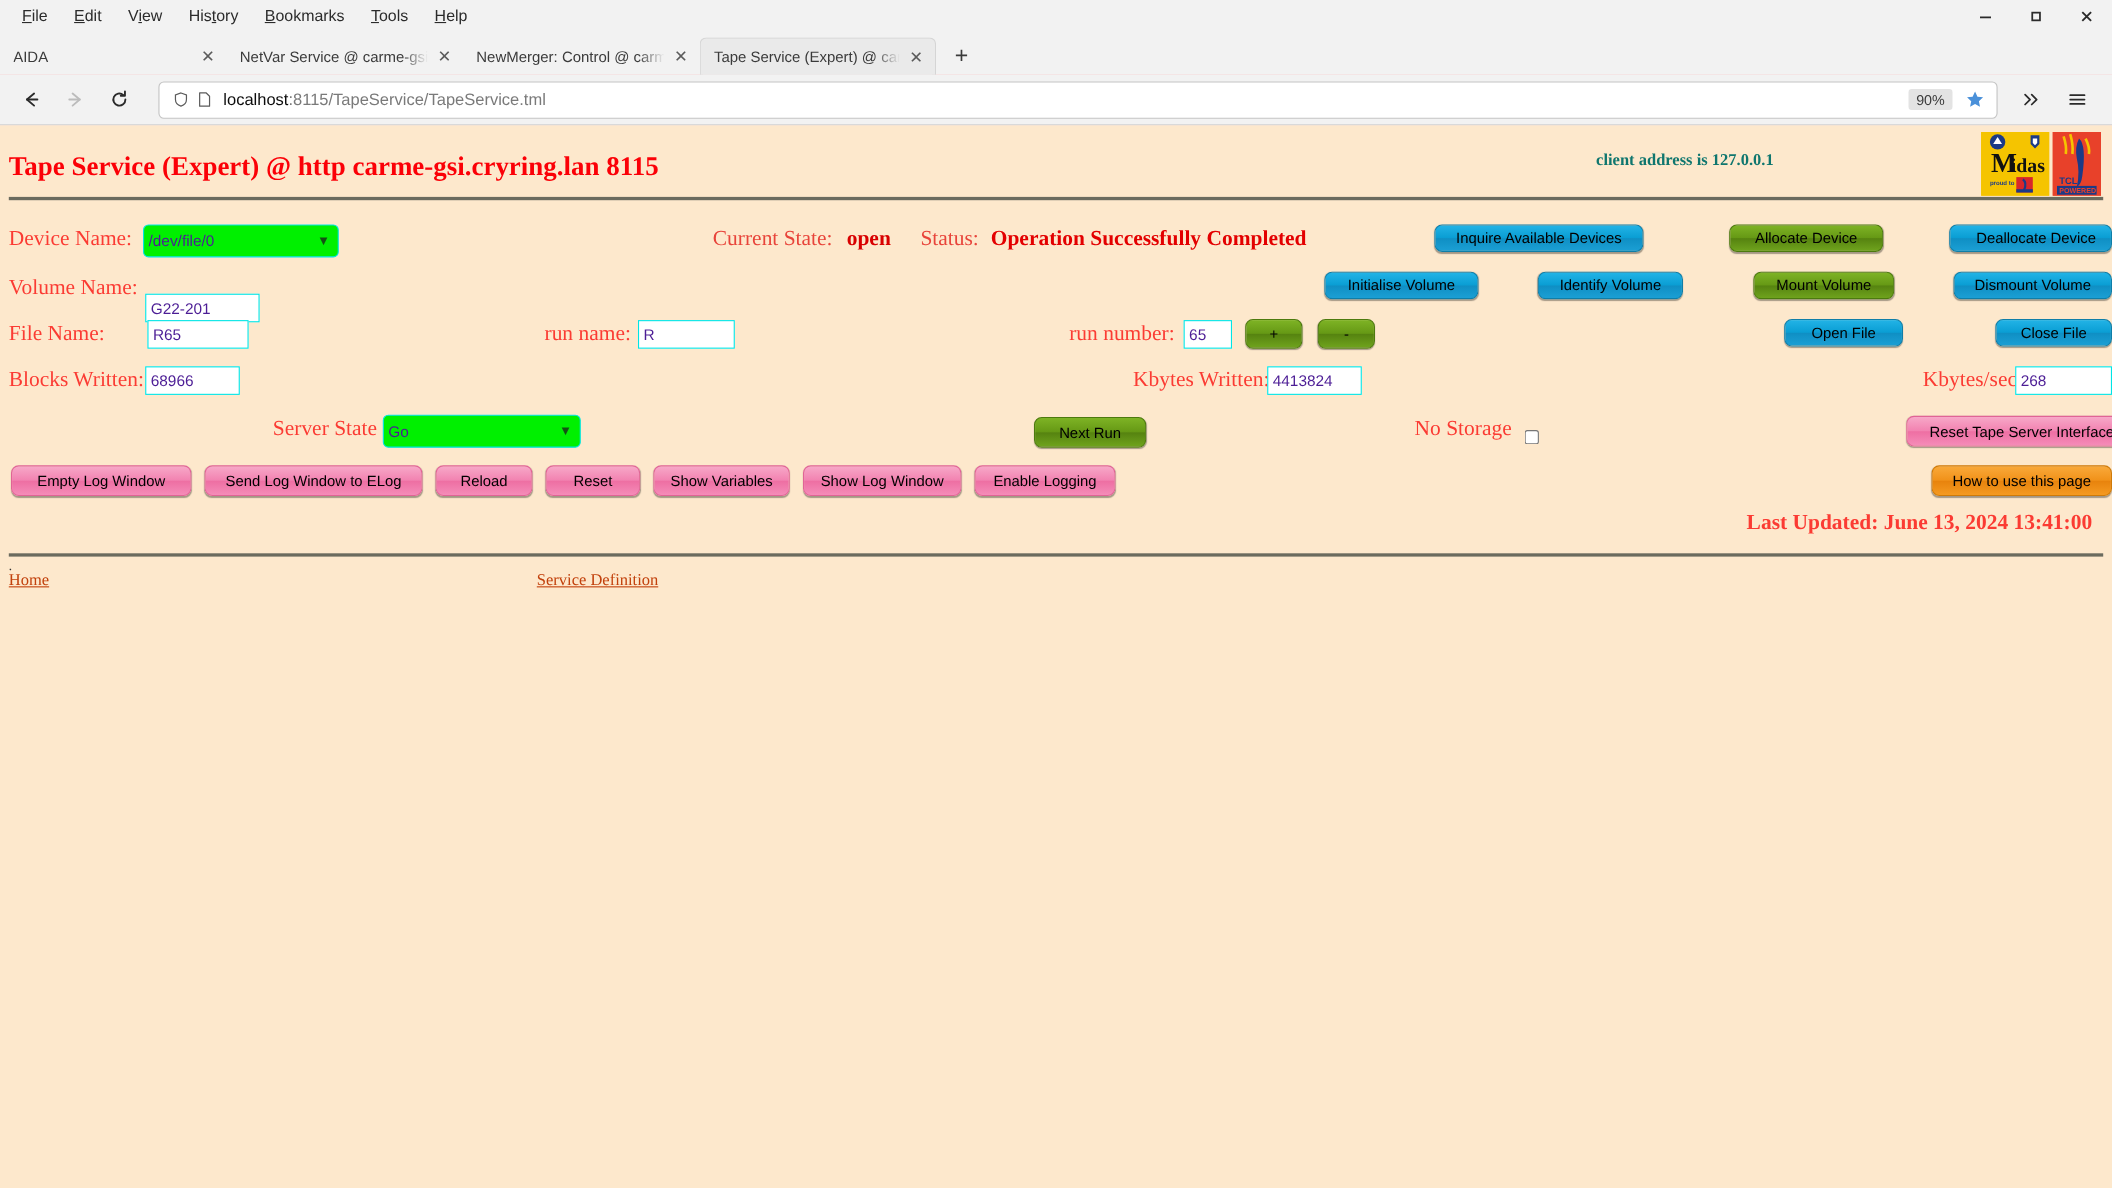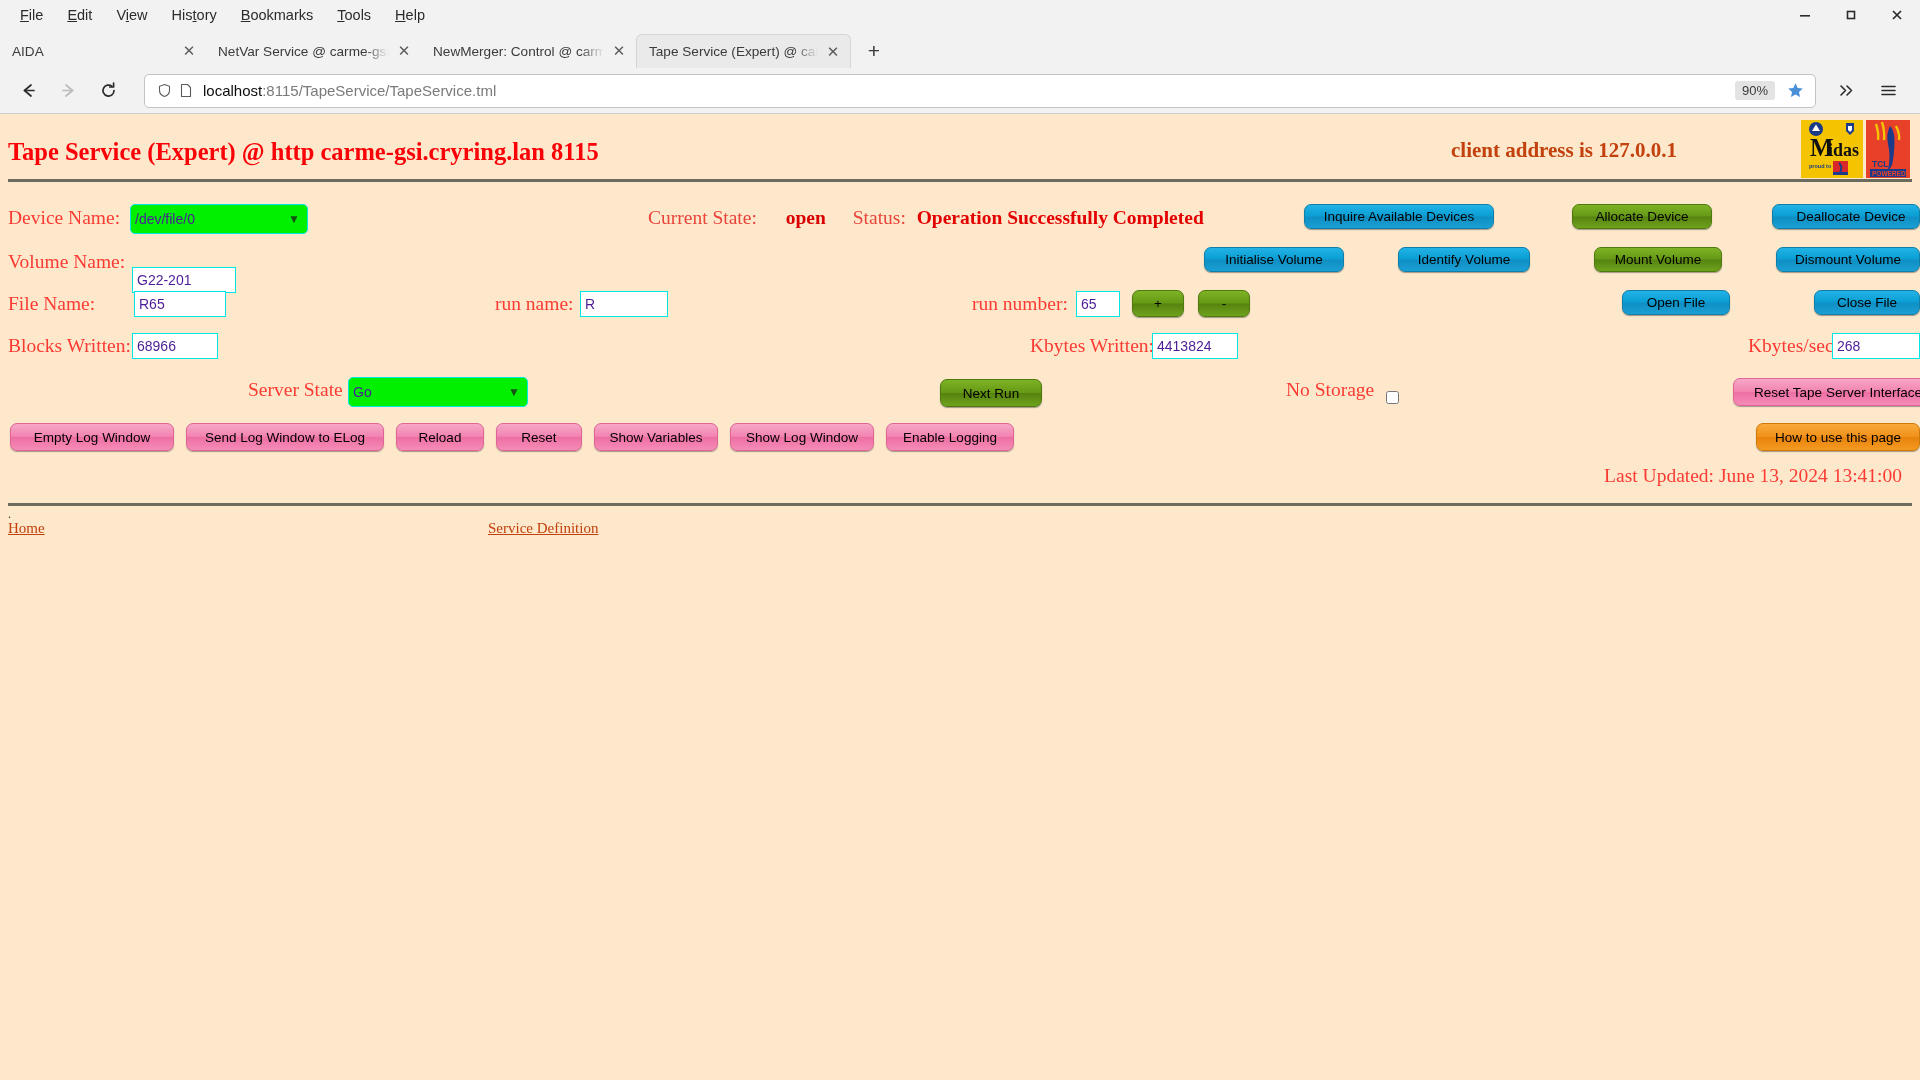--- a/index.html
+++ b/index.html
@@ -90,21 +90,21 @@
     padding:0 8px;
   }
 
   .pg-head { display:flex; align-items:center; padding-top:14px; position:relative; height:62px; }
   .pg-title {
     font-family:"Liberation Serif", serif; font-weight:bold; font-size:24.5px;
     color:#fb0007; white-space:nowrap;
   }
   .pg-client {
     position:absolute; left:1443px; top:24px;
-    font-family:"Liberation Serif", serif; font-weight:bold; font-size:21px; color:#c2410c;
+    font-family:"Liberation Serif", serif; font-weight:bold; font-size:15px; color:#0f766e;
     white-space:nowrap;
   }
   .logos { position:absolute; right:2px; top:6px; display:flex; gap:3px; }
   .logo-midas, .logo-tcl { position:relative; overflow:hidden; }
   .logo-midas { width:62px; height:58px; background:#f5c400; }
   .logo-tcl { width:44px; height:58px; background:#e8412a; }
 
   .rule { height:3px; background:#6b6b5e; margin:3px 0 0 0; }
 
   
@@ -318,21 +318,21 @@
     <div class="lbl" style="left:0px; top:25px;">Device Name:</div>
     <div class="selwrap" style="left:122px; top:22px;">
       <select class="fld" style="width:178px;">
         <option>/dev/file/0</option>
       </select>
       <span class="selarrow">▼</span>
     </div>
 
     <div class="statusline" style="left:640px; top:25px;">
       <span class="k">Current State:</span>
-      <span class="v" style="margin-left:24px;">open</span>
+      <span class="v" style="margin-left:8px;">open</span>
       <span class="k" style="margin-left:22px;">Status:</span>
       <span class="sv" style="margin-left:6px;">Operation Successfully Completed</span>
     </div>
 
     <button class="btn blue" style="left:1296px; top:22px; width:190px;">Inquire Available Devices</button>
     <button class="btn green" style="left:1564px; top:22px; width:140px;">Allocate Device</button>
     <button class="btn blue" style="left:1764px; top:22px; width:148px;padding-left:16px;">Deallocate Device</button>
 
     <div class="lbl" style="left:0px; top:69px;">Volume Name:</div>
     <input class="fld" style="left: 124px; top: 85px; width: 104px;" value="G22-201">
@@ -383,21 +383,21 @@
     <button class="btn pink" style="left:2px; top:241px; width:164px; height:28px;">Empty Log Window</button>
     <button class="btn pink" style="left:178px; top:241px; width:198px; height:28px;">Send Log Window to ELog</button>
     <button class="btn pink" style="left:388px; top:241px; width:88px; height:28px;">Reload</button>
     <button class="btn pink" style="left:488px; top:241px; width:86px; height:28px;">Reset</button>
     <button class="btn pink" style="left:586px; top:241px; width:124px; height:28px;">Show Variables</button>
     <button class="btn pink" style="left:722px; top:241px; width:144px; height:28px;">Show Log Window</button>
     <button class="btn pink" style="left:878px; top:241px; width:128px; height:28px;">Enable Logging</button>
 
     <button class="btn orange" style="left:1748px; top:241px; width:164px; height:28px;">How to use this page</button>
 
-    <div class="lastupd" style="top:283px;">Last Updated: June 13, 2024 13:41:00</div>
+    <div class="lastupd" style="top:283px;font-weight:bold;">Last Updated: June 13, 2024 13:41:00</div>
   </div>
 
   <div class="rule"></div>
 
   <div class="footer">
     <div class="footdot">.</div>
     <a class="flink" style="left:0px; top:14px;">Home</a>
     <a class="flink" style="left:480px; top:14px;">Service Definition</a>
   </div>
 

